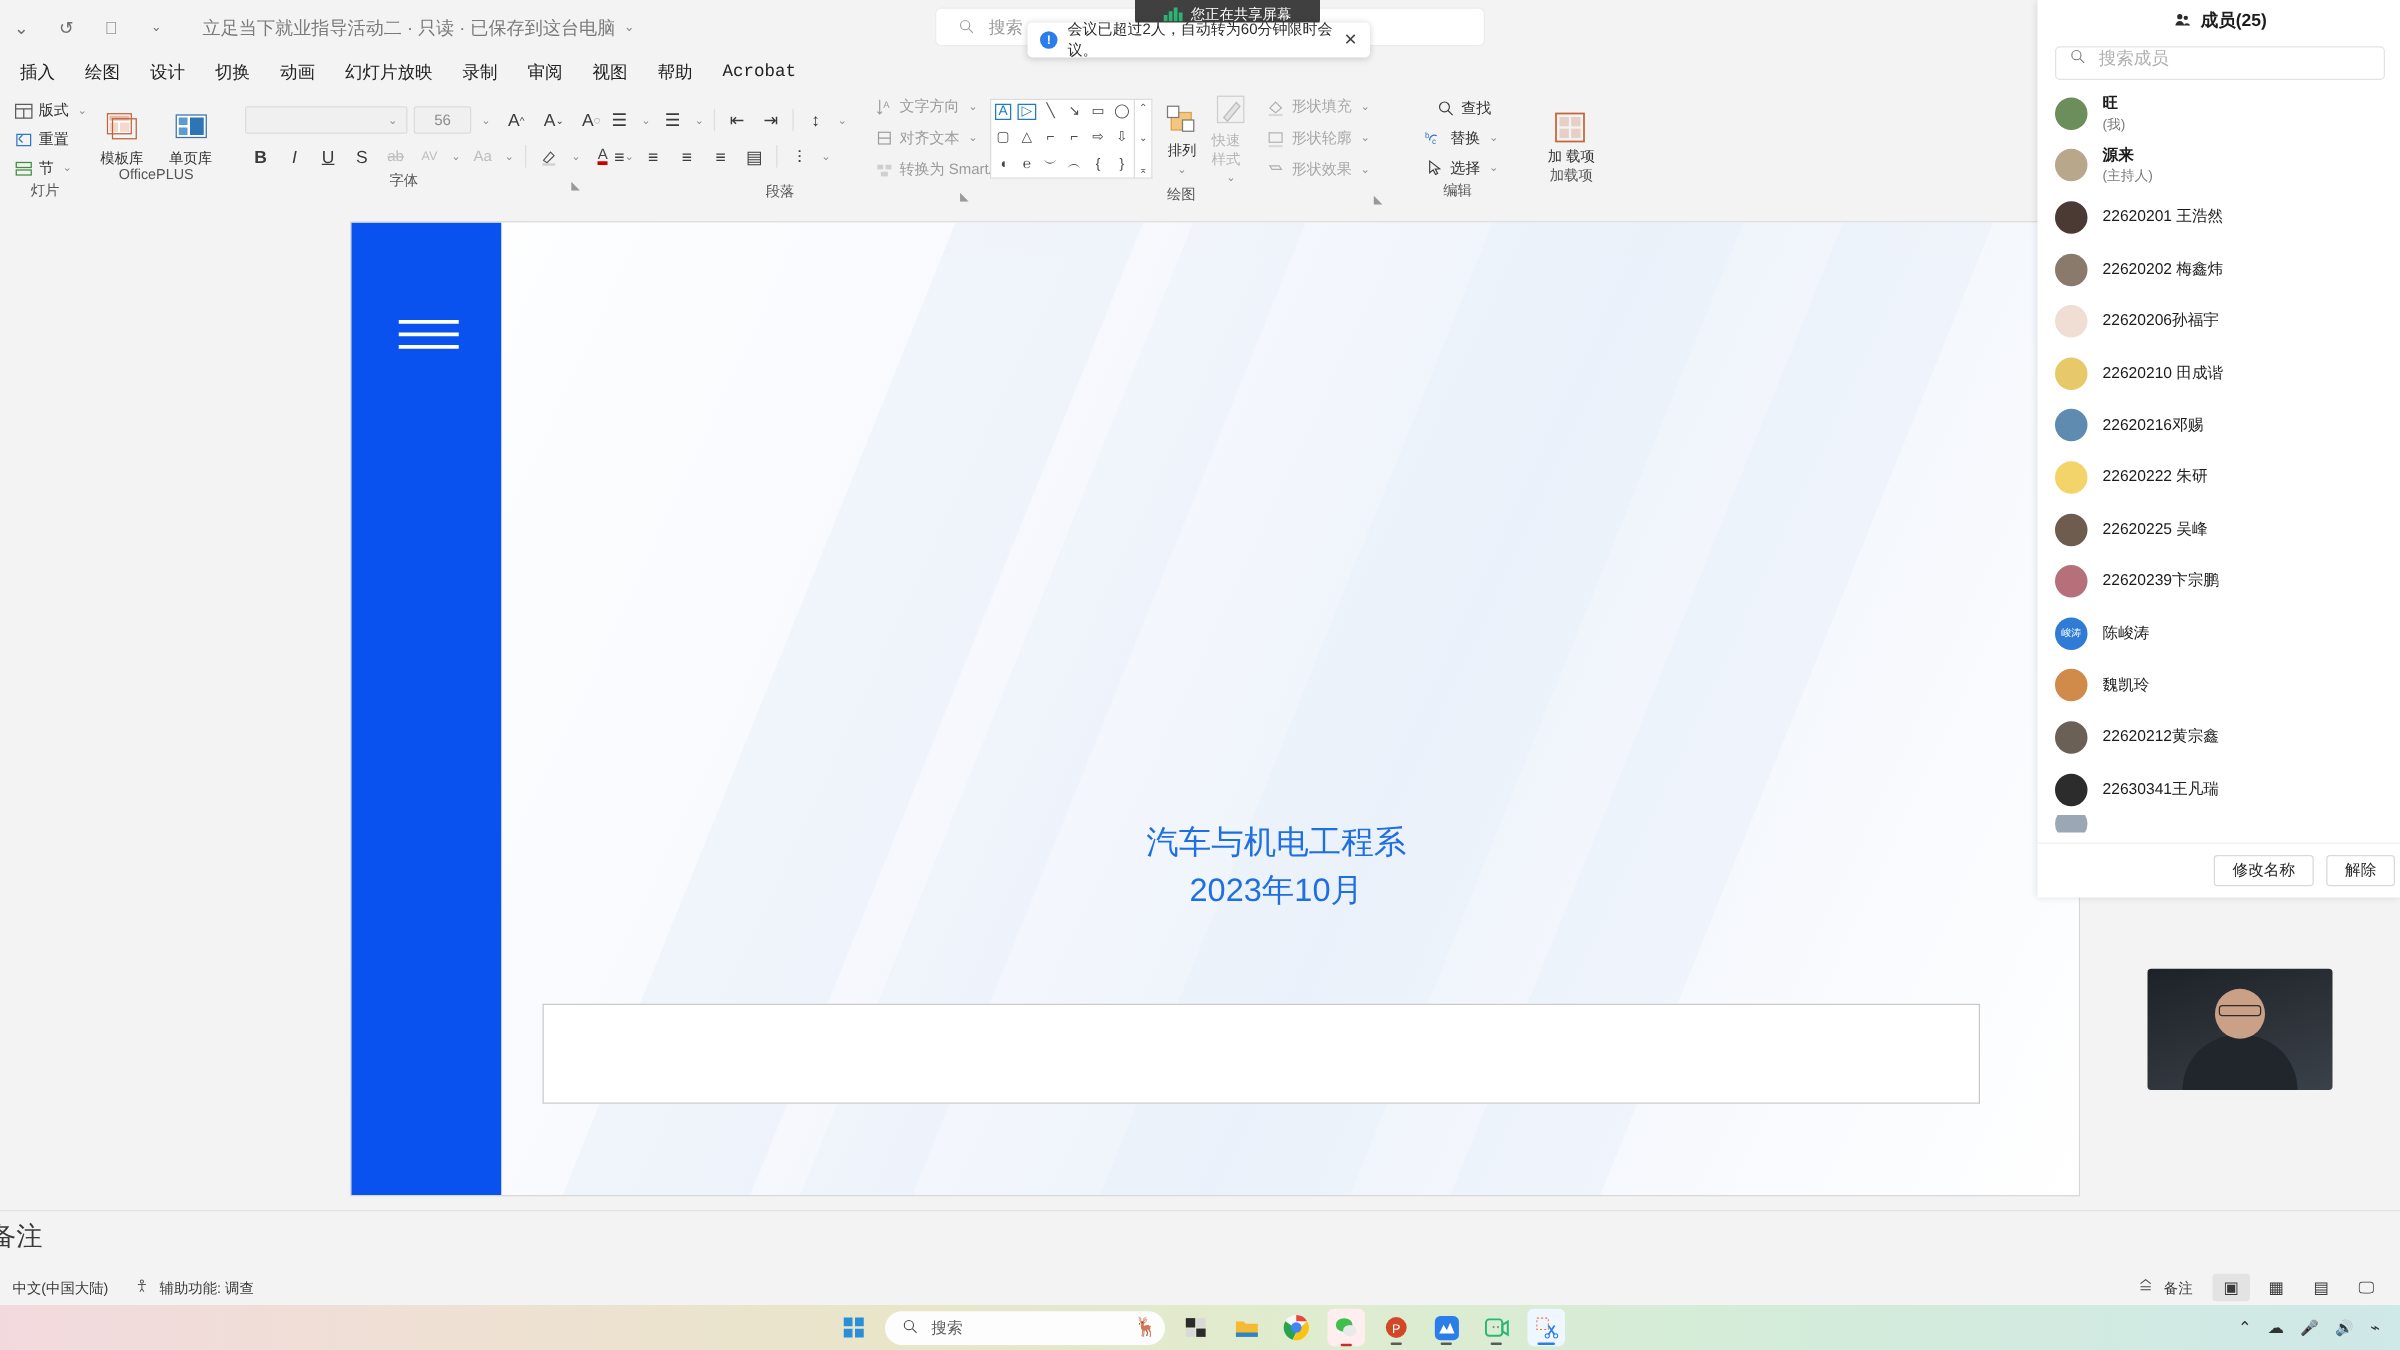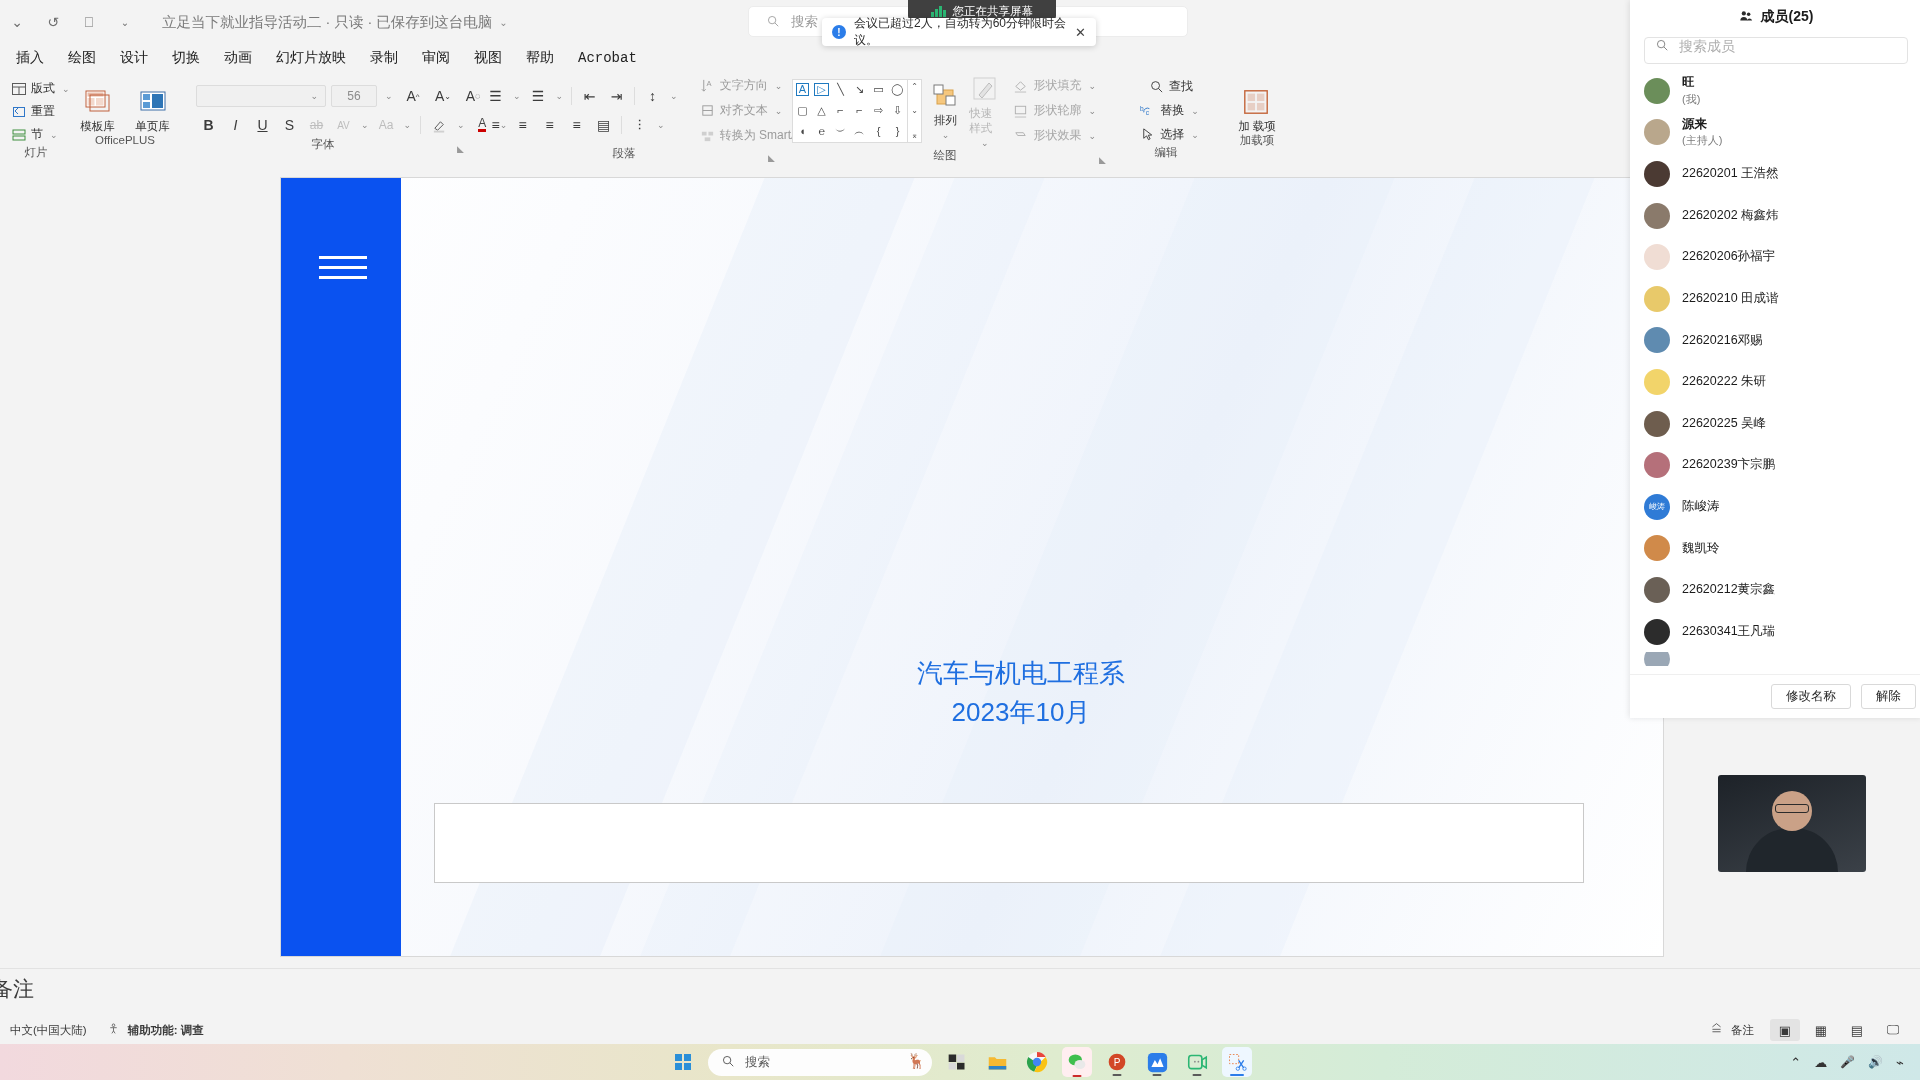--- a/index.html
+++ b/index.html
@@ -540,21 +540,21 @@
     <div class="st-item">
       <span>中文(中国大陆)</span>
     </div>
     <div class="st-item">
       <span class="ic">
         <svg viewBox="0 0 16 16" width="13" height="13">
             <circle cx="8" cy="4" r="1.6" fill="none" stroke="#555"></circle>
             <path d="M4 7 h8 M8 7 v4 M8 11 l-2 3 M8 11 l2 3" fill="none" stroke="#555"></path>
           </svg>
       </span>
-      <span style="font-weight:bold">辅助功能: 调查</span>
+      <span style="font-weight:normal">辅助功能: 调查</span>
     </div>
     <div style="margin-left:auto;display:flex;align-items:center;gap:6px;padding-right:12px">
       <div class="st-item">
         <span class="ic">
           <svg viewBox="0 0 16 16" width="13" height="13">
               <path d="M3 6 L8 2 L13 6" fill="none" stroke="#444"></path>
               <line x1="3" y1="9" x2="13" y2="9" stroke="#444"></line>
               <line x1="3" y1="12" x2="13" y2="12" stroke="#444"></line>
             </svg>
         </span>

